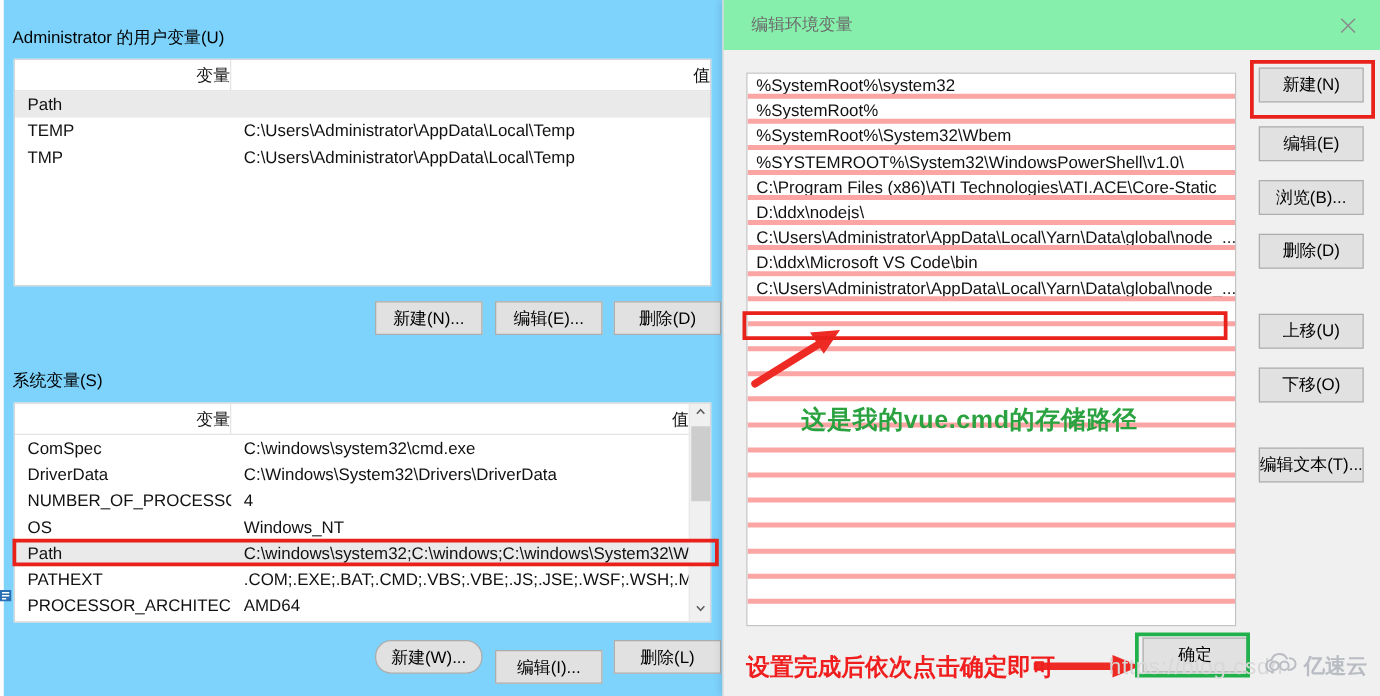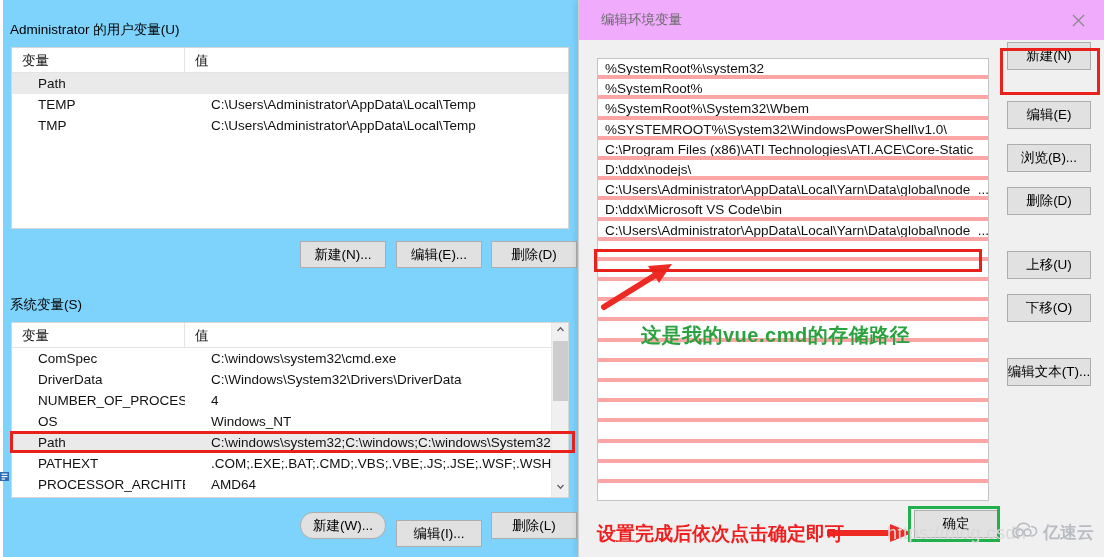--- a/index.html
+++ b/index.html
@@ -40,35 +40,36 @@
     background:#ffffff;
     box-sizing:border-box;
   }
   .lv-header .col{
     font-size:13.5px;
     color:#111;
     padding-left:10px;
     box-sizing:border-box;
     white-space:nowrap;
     overflow:hidden;
+    text-align:right;
   }
   .lv-header .col.c1{width:173px;border-right:1px solid #e4e4e4;height:25px;line-height:25px;}
   .lv-header .col.c2{flex:1;height:25px;line-height:25px;}
   .lv-row{
     display:flex;
     height:21px;
     align-items:center;
     box-sizing:border-box;
     white-space:nowrap;
   }
   .lv-row.sel{background:#eaeaea;}
   .lv-row .cell{
     font-size:13.5px;
     color:#111;
-    padding-left:26px;
+    padding-left:10px;
     box-sizing:border-box;
     overflow:hidden;
     text-overflow:clip;
     white-space:nowrap;
     height:21px;line-height:21px;
   }
   .lv-row .cell.c1{width:173px;}
   .lv-row .cell.c2{flex:1;}
 
   
@@ -104,21 +105,21 @@
   
   #edit-dialog{
     position:absolute;left:578px;top:0;width:526px;height:557px;
     background:#ffffff;
     border-left:1px solid #cfcfcf;
     box-sizing:border-box;
     box-shadow:-2px 0 6px rgba(0,0,0,0.10);
   }
   #dlg-titlebar{
     position:absolute;left:0;top:0;right:0;height:40px;
-    background:#f0abfc;
+    background:#86efac;
   }
   #dlg-title{
     position:absolute;left:22px;top:11px;
     font-size:13.5px;color:#6b6b6b;white-space:nowrap;
   }
   #dlg-close{
     position:absolute;right:6px;top:6px;width:40px;height:28px;
     display:flex;align-items:center;justify-content:center;
     color:#8a8a8a;font-size:15px;
   }
@@ -323,21 +324,21 @@
         <div class="path-row empty">&nbsp;</div>
         <div class="path-row empty">&nbsp;</div>
         <div class="path-row empty">&nbsp;</div>
         <div class="path-row empty">&nbsp;</div>
         <div class="path-row empty">&nbsp;</div>
         <div class="path-row empty">&nbsp;</div>
         <div class="path-row empty">&nbsp;</div>
         <div class="path-row empty">&nbsp;</div>
       </div>
     <div id="side-buttons">
-        <div class="btn" style="left: 428px; top: 2px; width: 84px; height: 28px;">新建(N)</div>
+        <div class="btn" style="left: 428px; top: 14px; width: 84px; height: 28px;">新建(N)</div>
         <div class="btn" style="left: 428px; top: 61px; width: 84px; height: 28px;">编辑(E)</div>
         <div class="btn" style="left: 428px; top: 104px; width: 84px; height: 28px;">浏览(B)...</div>
         <div class="btn" style="left: 428px; top: 147px; width: 84px; height: 28px;">删除(D)</div>
         <div class="btn" style="left: 428px; top: 211px; width: 84px; height: 28px;">上移(U)</div>
         <div class="btn" style="left: 428px; top: 254px; width: 84px; height: 28px;">下移(O)</div>
         <div class="btn" style="left: 428px; top: 318px; width: 84px; height: 28px;">编辑文本(T)...</div>
       </div>
 
     <div class="btn" style="left:335px;top:470px;width:84px;height:28px;">确定</div>
   </div>

